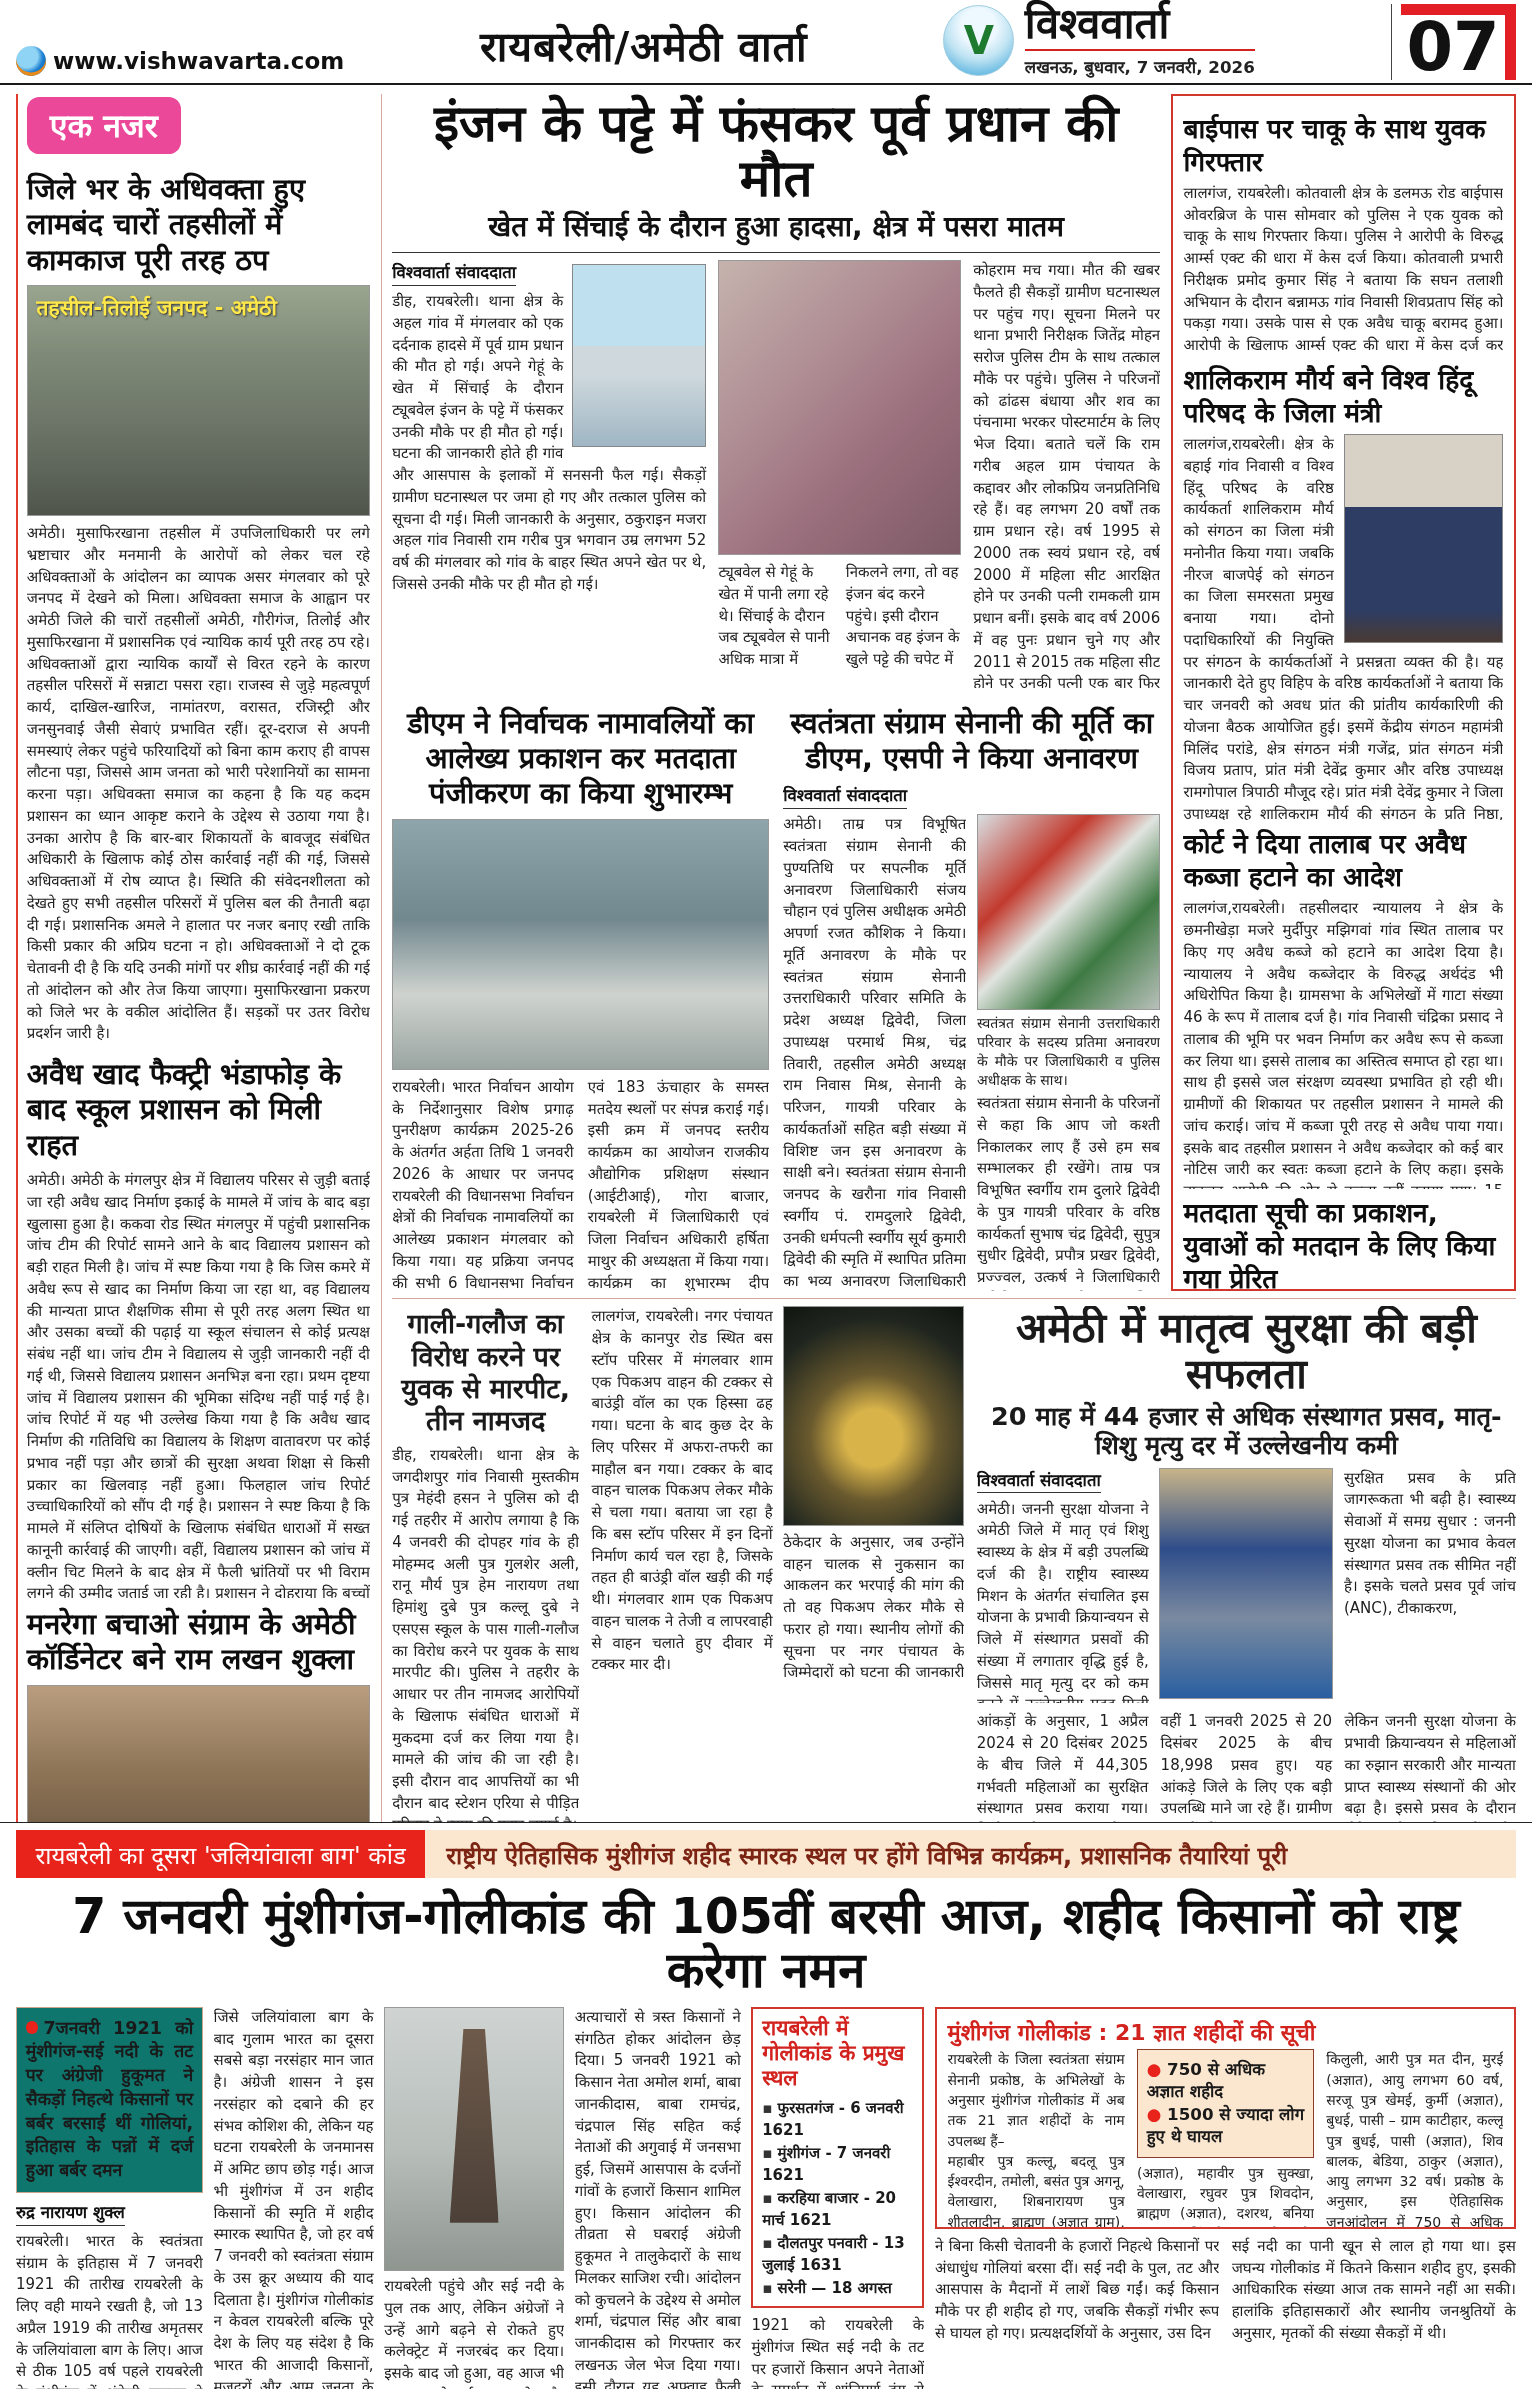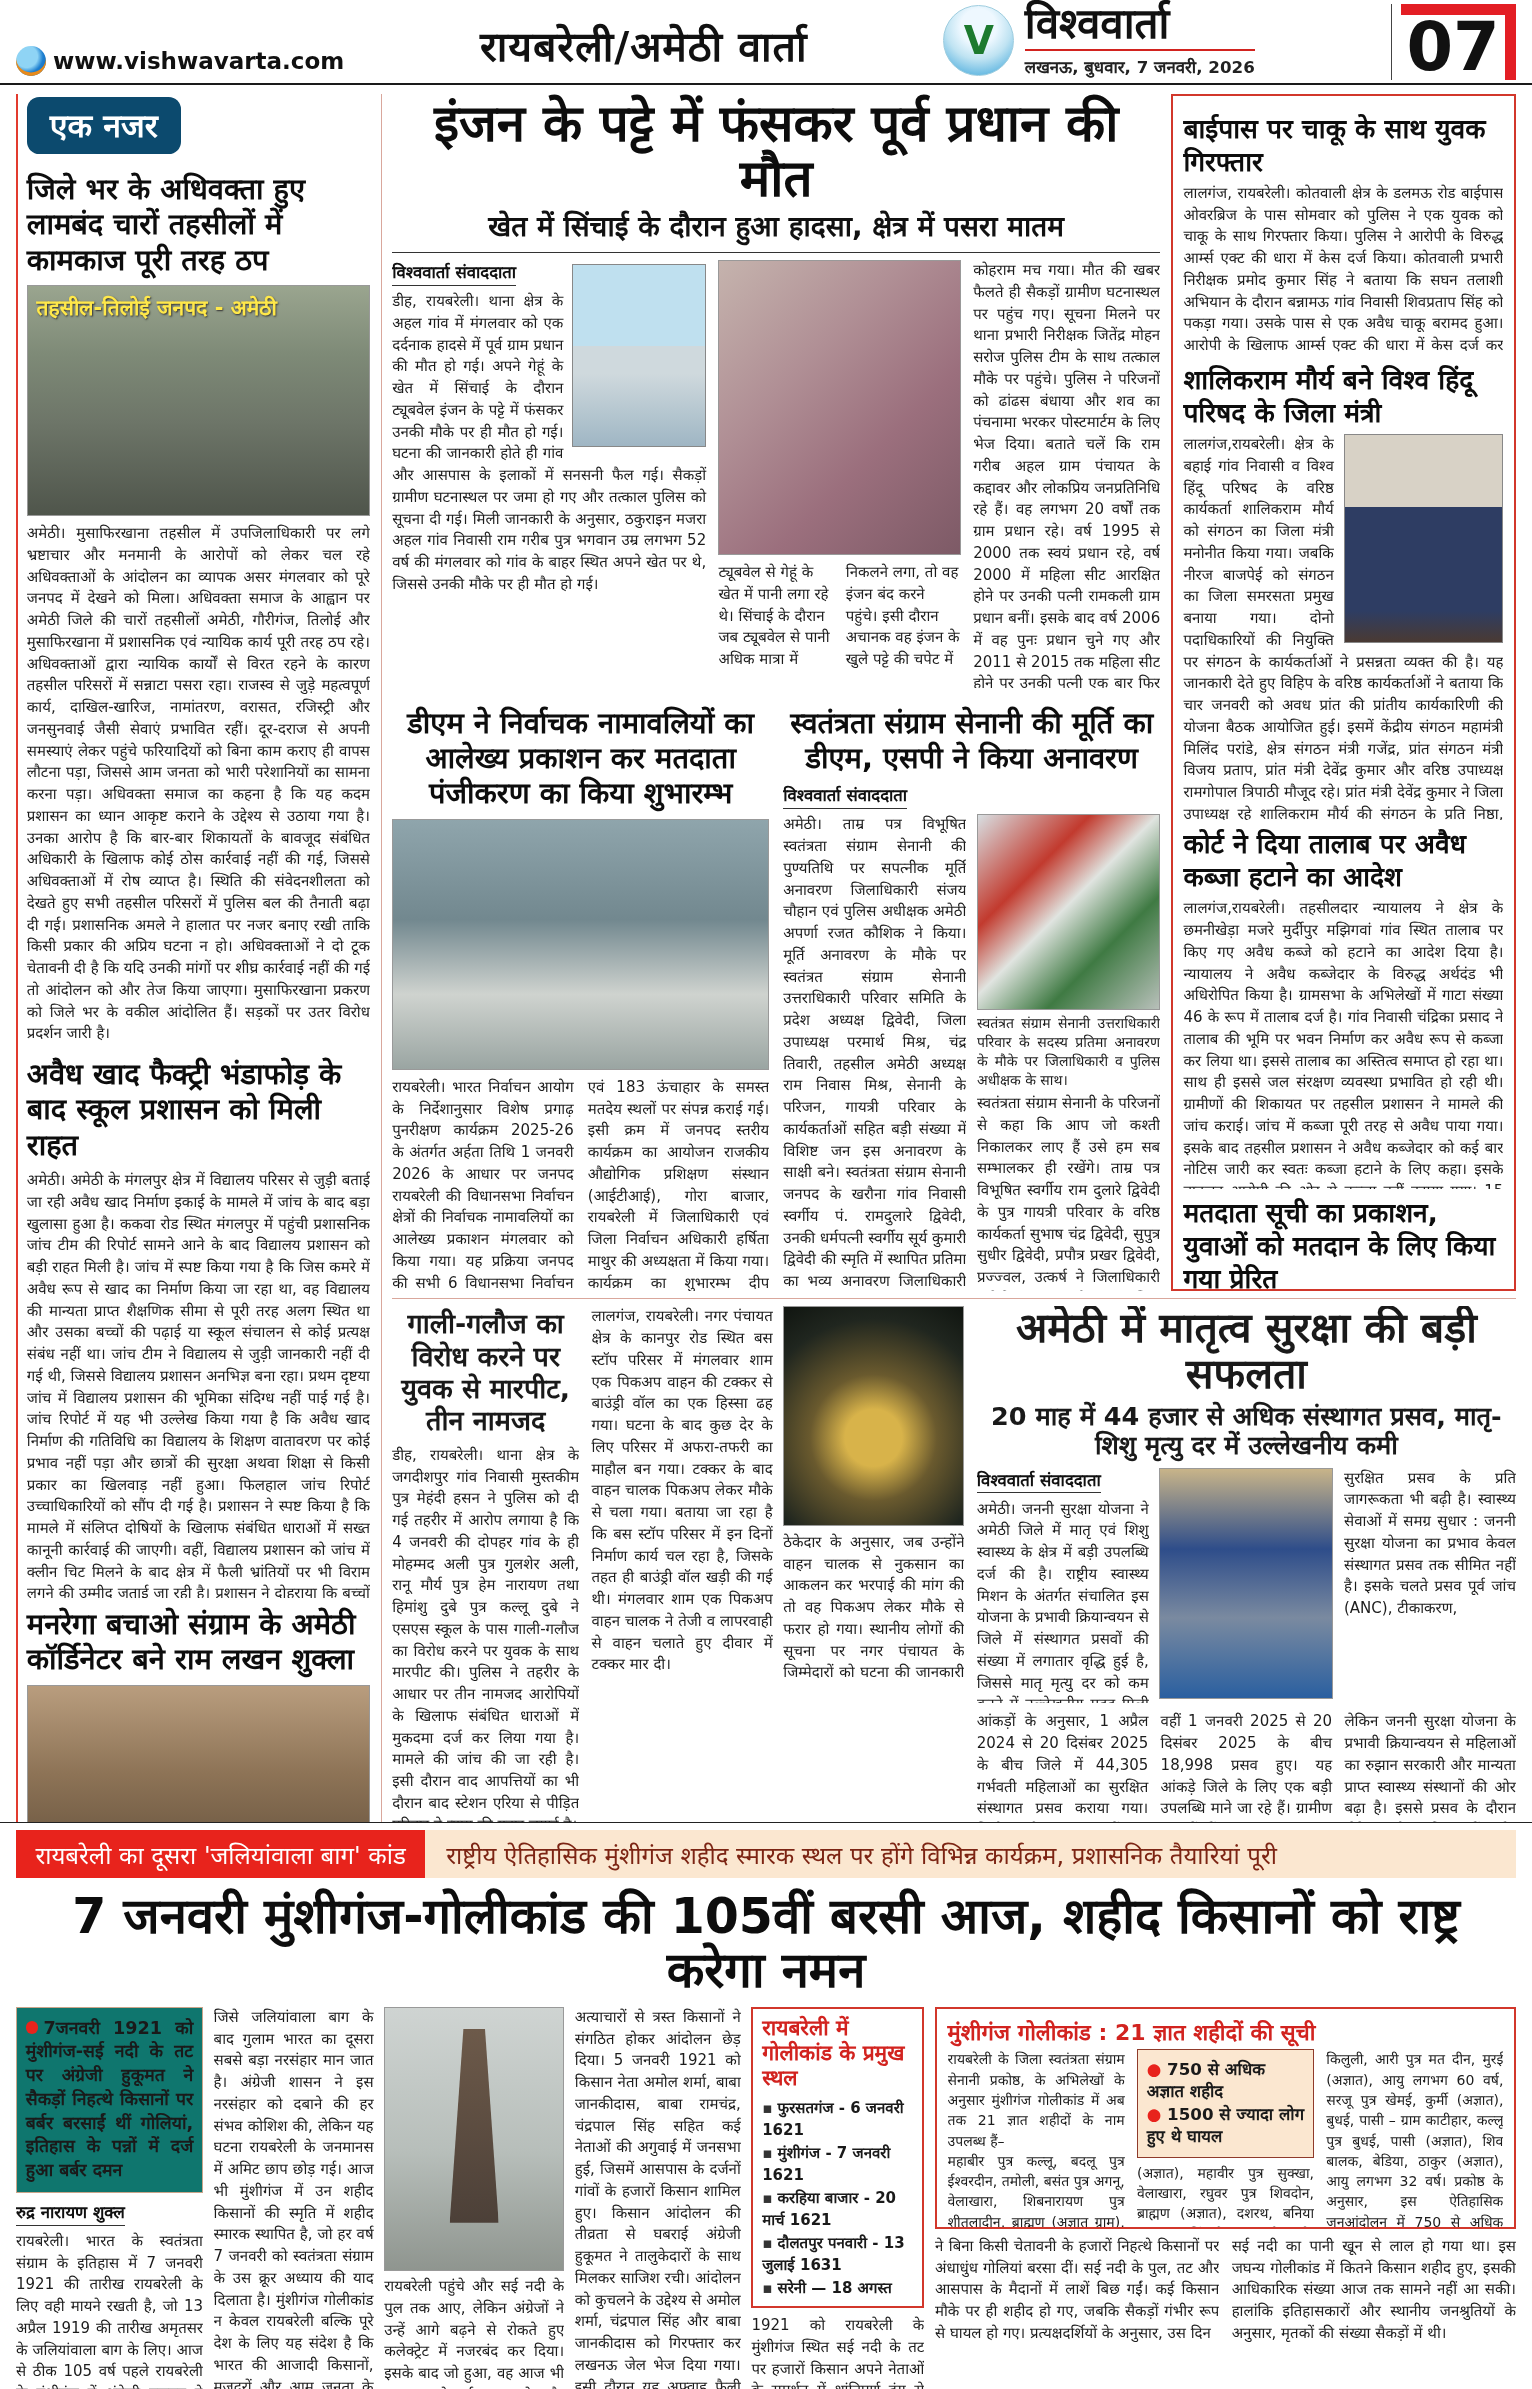--- a/index.html
+++ b/index.html
@@ -38,21 +38,21 @@
   
   .h-lead{font-size:51px;font-weight:bold;text-align:center;line-height:1.08;color:#0d0d0d;margin:1.8px 0 5.3px 0;}
   .sub-lead{font-size:28px;font-weight:bold;text-align:center;line-height:1.15;color:#111;
             border-bottom:1.8px solid #333;padding-bottom:8.8px;margin-bottom:7px;}
   .h2{font-size:29px;font-weight:bold;line-height:1.22;color:#0d0d0d;margin:8.8px 0 7px 0;}
   .h2.center{text-align:center;}
   .h3{font-size:26.4px;font-weight:bold;line-height:1.25;color:#0d0d0d;margin:7px 0 5.3px 0;}
   .body-txt{font-size:15px;line-height:1.45;text-align:justify;color:#1c1c1c;}
   .byline{font-size:16.7px;font-weight:bold;border-bottom:1.8px solid #333;display:inline-block;
           padding-bottom:1.8px;margin-bottom:5.3px;color:#111;}
-  .badge{background:#0c4a6e;color:#fff;font-size:32px;font-weight:bold;border-radius:12.3px;
+  .badge{background:#ec4899;color:#fff;font-size:32px;font-weight:bold;border-radius:12.3px;
          padding:5.3px 23px 8.8px 23px;display:inline-block;margin:3.5px 0 8.8px 0;}
   
   .photo{position:relative;width:100%;border:0.9px solid #999;box-sizing:border-box;overflow:hidden;}
   .ph-protest{height:231px;background:linear-gradient(180deg,#9aa58f 0%,#7e8a77 30%,#6d7568 60%,#4f554b 100%);}
   .ph-overlay{position:absolute;top:7px;left:8.8px;right:8.8px;color:#ffe84a;font-size:21px;font-weight:bold;
               text-shadow:0.9px 0.9px 1.8px #333;}
   .ph-meeting{height:198px;background:linear-gradient(180deg,#b99d7e 0%,#8d7356 45%,#5e4c39 100%);}
   .ph-mourn{height:295px;background:linear-gradient(135deg,#c5b3ad 0%,#b08f95 35%,#9b6f7d 65%,#7d5a66 100%);}
   .ph-portrait{width:132px;height:181px;float:right;margin:3.5px 0 5.3px 8.8px;border:0.9px solid #888;
                background:linear-gradient(180deg,#bfe0ef 0 45%,#cfd9dd 45% 60%,#9fb6c4 100%);}
@@ -87,21 +87,21 @@
   .sub-mat{font-size:25.5px;font-weight:bold;text-align:center;line-height:1.15;margin-bottom:7px;}
   .pickup-row{display:flex;gap:10.6px;}
   .mat-row{display:flex;gap:10.6px;}
   .mat-row > .mcol{flex:1;}
   .mat-cont{column-count:3;column-gap:12.3px;margin-top:8.8px;height:173px;overflow:hidden;}
   
   .bottom{border-top:1.8px solid #222;}
   .strip{display:flex;align-items:stretch;height:48px;margin:7px 16px 0 16px;background:#fbe7d0;}
   .strip-badge{background:#e8231c;color:#fff;font-size:24px;font-weight:normal;display:flex;align-items:center;
                padding:0 19.4px;white-space:nowrap;}
-  .strip-text{color:#7c2413;font-size:24px;font-weight:normal;display:flex;align-items:center;padding:0 21px;}
+  .strip-text{color:#7c2413;font-size:24px;font-weight:bold;display:flex;align-items:center;padding:0 21px;}
   .h-bottom{font-size:49px;font-weight:bold;text-align:center;line-height:1.1;margin:12.3px 17.6px 8.8px 17.6px;color:#0d0d0d;}
   .bottom-cols{display:flex;gap:10.6px;margin:0 16px;height:398px;overflow:hidden;}
   .bc{overflow:hidden;}
   .bc1{width:187px;flex:0 0 187px;}
   .bc2{width:160px;flex:0 0 160px;}
   .bc3{width:180px;flex:0 0 180px;}
   .bc4{width:166px;flex:0 0 166px;}
   .bc5{width:173px;flex:0 0 173px;}
   .bc6{flex:1;}
   .intro-box{background:#0f766e;border:0.9px solid #caa58a;padding:8.8px;font-size:17.6px;font-weight:bold;

